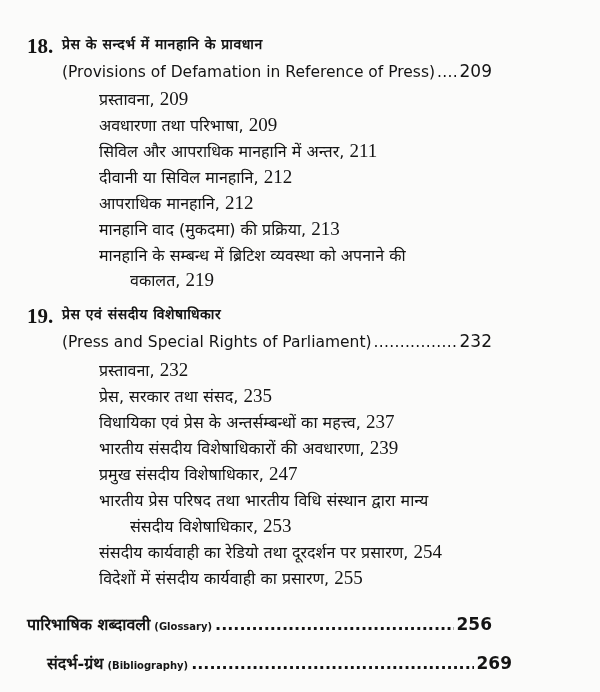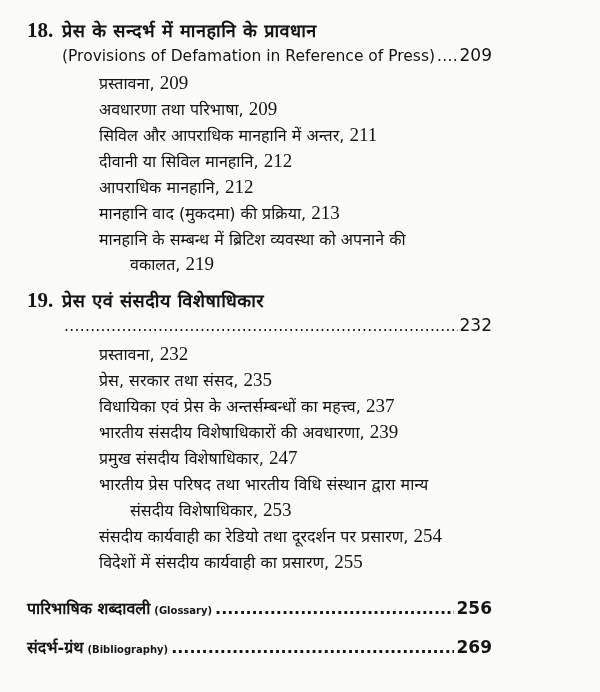--- a/index.html
+++ b/index.html
@@ -2,28 +2,28 @@
 <html><head>
 <meta charset="utf-8">
 <style>
   html, body { margin:0; padding:0; }
   body {
     width:600px; height:692px; overflow:hidden;
     background:#fbfbfa; color:#141414;
     font-family:"Liberation Serif","DejaVu Serif",serif;
     position:relative;
   }
-  .page { position:absolute; left:0; top:0; width:600px; height:532px; }
+  .page { position:absolute; left:0; top:16px; width:600px; height:532px; }
   .chap-num {
     position:absolute; left:27px;
     font-family:"Liberation Serif",serif; font-weight:bold; font-size:21px;
   }
   .chap-title-hi {
     position:absolute; left:62px;
-    font-family:"DejaVu Sans",sans-serif; font-weight:bold; font-size:18px;
+    font-family:"DejaVu Sans",sans-serif; font-weight:bold; font-size:14px;
     letter-spacing:0.5px;
   }
   .chap-title-en {
     position:absolute; left:62px; width:430px;
     font-family:"DejaVu Sans",sans-serif; font-weight:normal; font-size:15.5px;
     display:flex; align-items:flex-end;
   }
   .chap-title-en .dots { flex:1; overflow:hidden; white-space:nowrap; margin:0 2px; }
   .chap-title-en .dots::before { content:"..........................................................................................................."; letter-spacing:0.3px; }
   .chap-title-en .pg { font-size:17px; }
@@ -65,20 +65,21 @@
     <div class="sub" style="top:176px;"><span>आपराधिक मानहानि, </span><span class="num">212</span></div>
     <div class="sub" style="top:202px;"><span>मानहानि वाद (मुकदमा) की प्रक्रिया, </span><span class="num">213</span></div>
     <div class="sub" style="top:228px;"><span>मानहानि के सम्बन्ध में ब्रिटिश व्यवस्था को अपनाने की</span></div>
     <div class="sub cont" style="top:253px;text-align:center;"><span>वकालत, </span><span class="num">219</span></div>
   </div>
 
   <div>
     <span class="chap-num" style="top:288px;">19.</span>
     <span class="chap-title-hi" style="top:288px;">प्रेस एवं संसदीय विशेषाधिकार</span>
     <div class="chap-title-en" style="top:315px;">
+      <span>(Press and Special Rights of Parliament)</span>
       <span class="dots"></span>
       <span class="pg">232</span>
     </div>
 
     <div class="sub" style="top:343px;"><span>प्रस्तावना, </span><span class="num">232</span></div>
     <div class="sub" style="top:369px;"><span>प्रेस, सरकार तथा संसद, </span><span class="num">235</span></div>
     <div class="sub" style="top:395px;"><span>विधायिका एवं प्रेस के अन्तर्सम्बन्धों का महत्त्व, </span><span class="num">237</span></div>
     <div class="sub" style="top:421px;"><span>भारतीय संसदीय विशेषाधिकारों की अवधारणा, </span><span class="num">239</span></div>
     <div class="sub" style="top:447px;text-align:center;"><span>प्रमुख संसदीय विशेषाधिकार, </span><span class="num">247</span></div>
     <div class="sub" style="top:473px;"><span>भारतीय प्रेस परिषद तथा भारतीय विधि संस्थान द्वारा मान्य</span></div>
@@ -86,19 +87,19 @@
     <div class="sub" style="top:525px;"><span>संसदीय कार्यवाही का रेडियो तथा दूरदर्शन पर प्रसारण, </span><span class="num">254</span></div>
     <div class="sub" style="top:551px;"><span>विदेशों में संसदीय कार्यवाही का प्रसारण, </span><span class="num">255</span></div>
   </div>
 
   <div class="back" style="top:597px;">
     <span>पारिभाषिक शब्दावली</span>
     <span class="en">(Glossary)</span>
     <span class="dots"></span>
     <span class="pg">256</span>
   </div>
-  <div class="back" style="top:636px;">
+  <div class="back" style="top:636px;margin-left:20px;">
     <span>संदर्भ-ग्रंथ</span>
     <span class="en">(Bibliography)</span>
     <span class="dots"></span>
     <span class="pg">269</span>
   </div>
 </div>
 
 </body></html>

